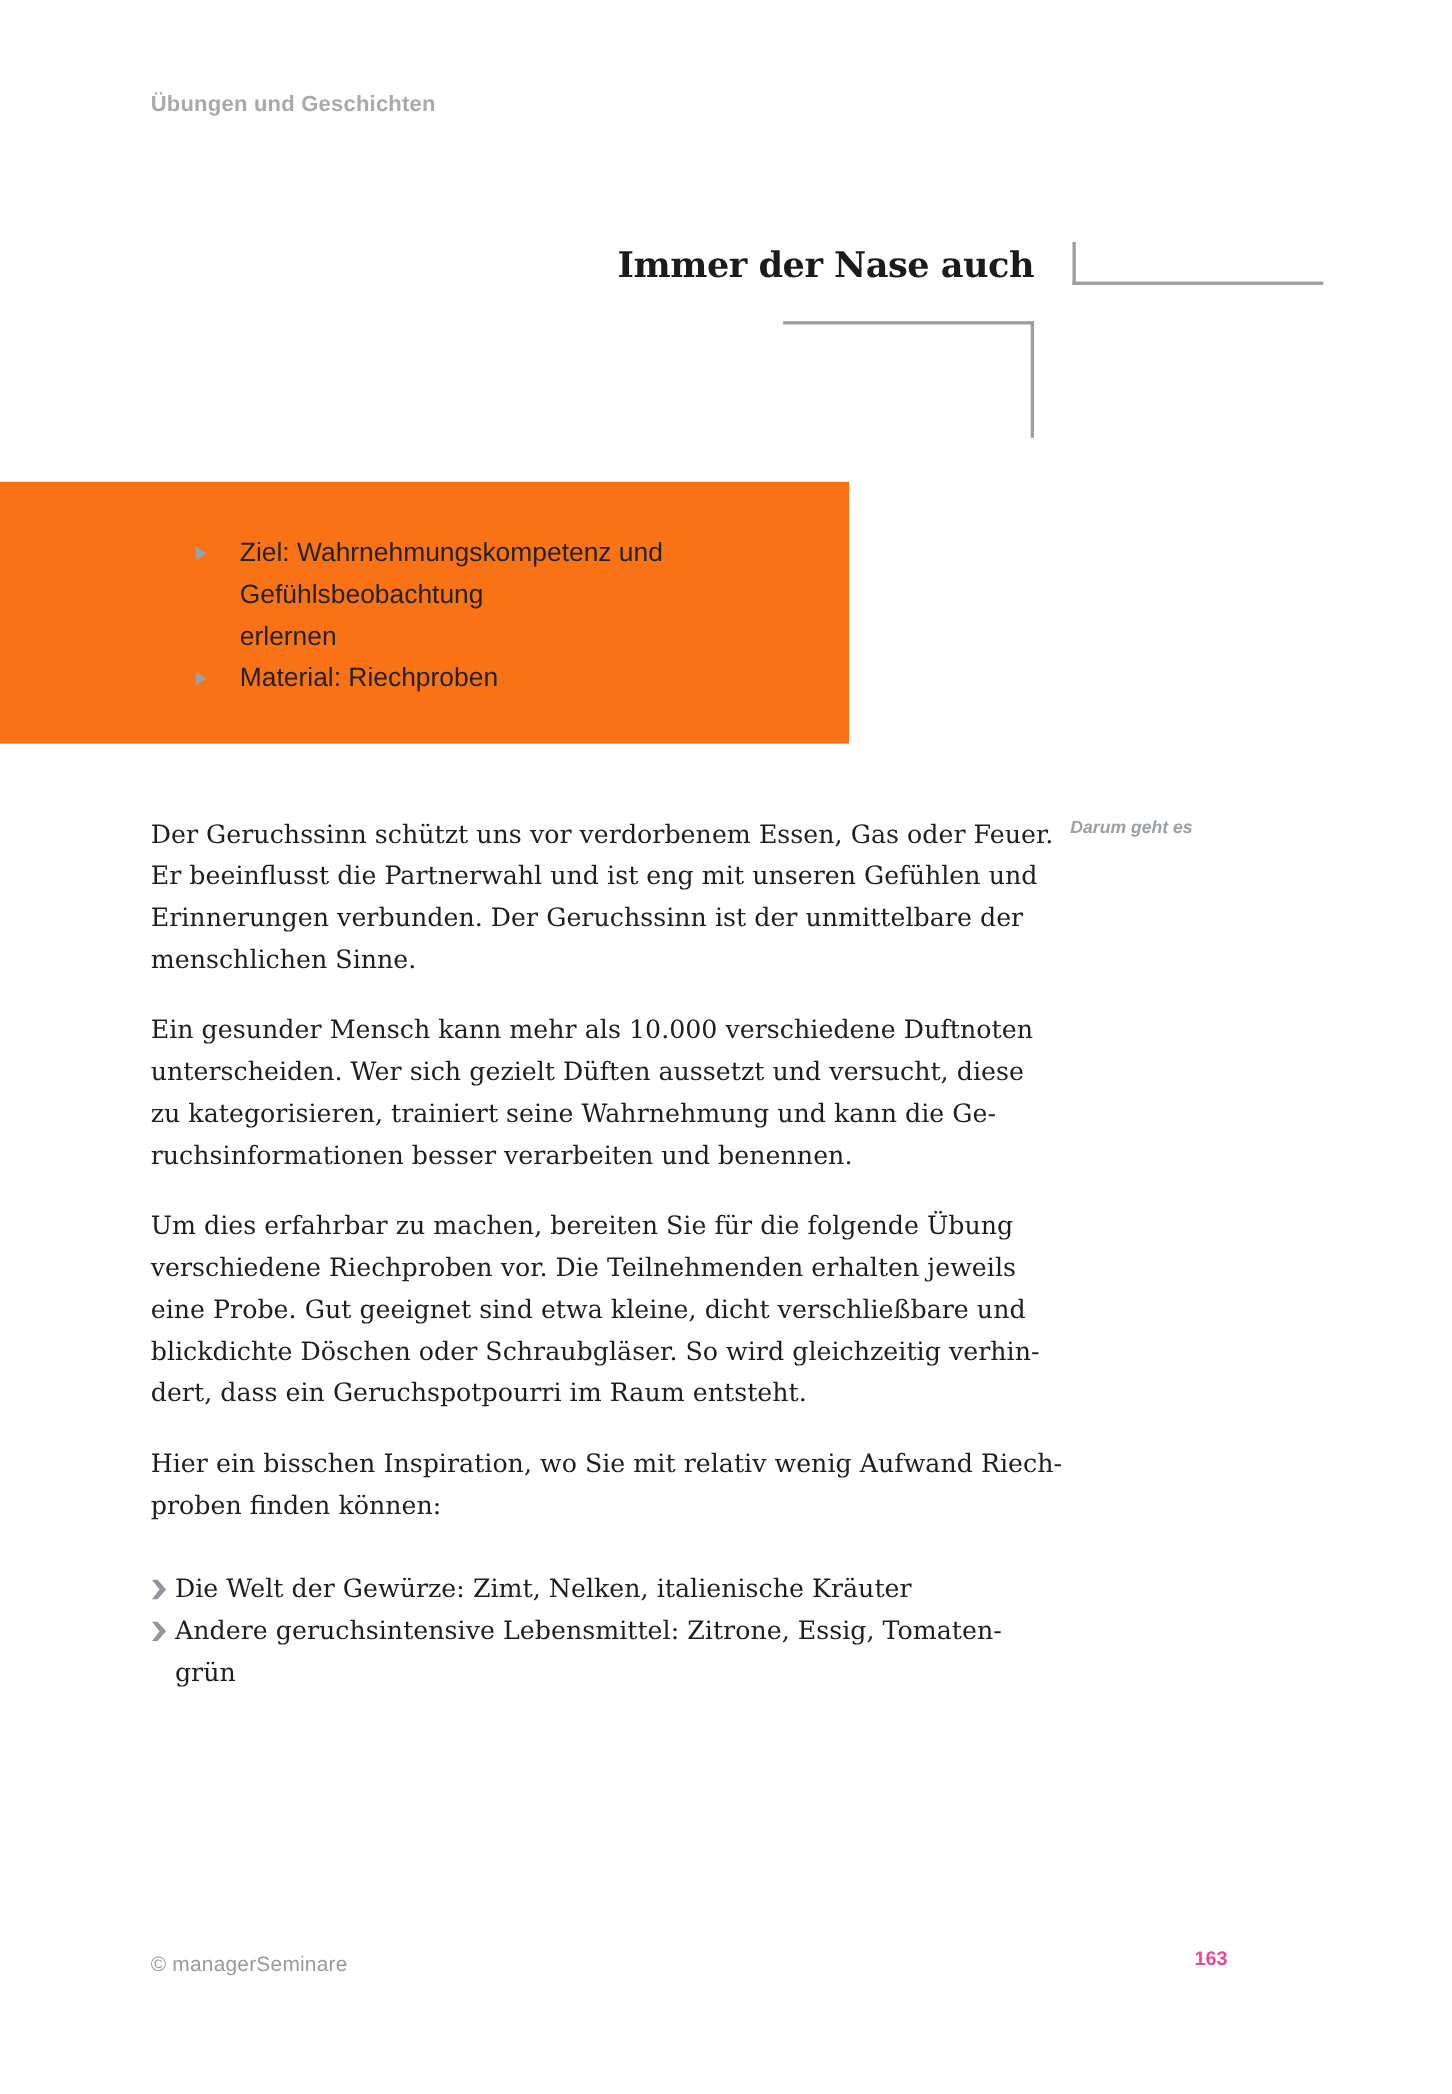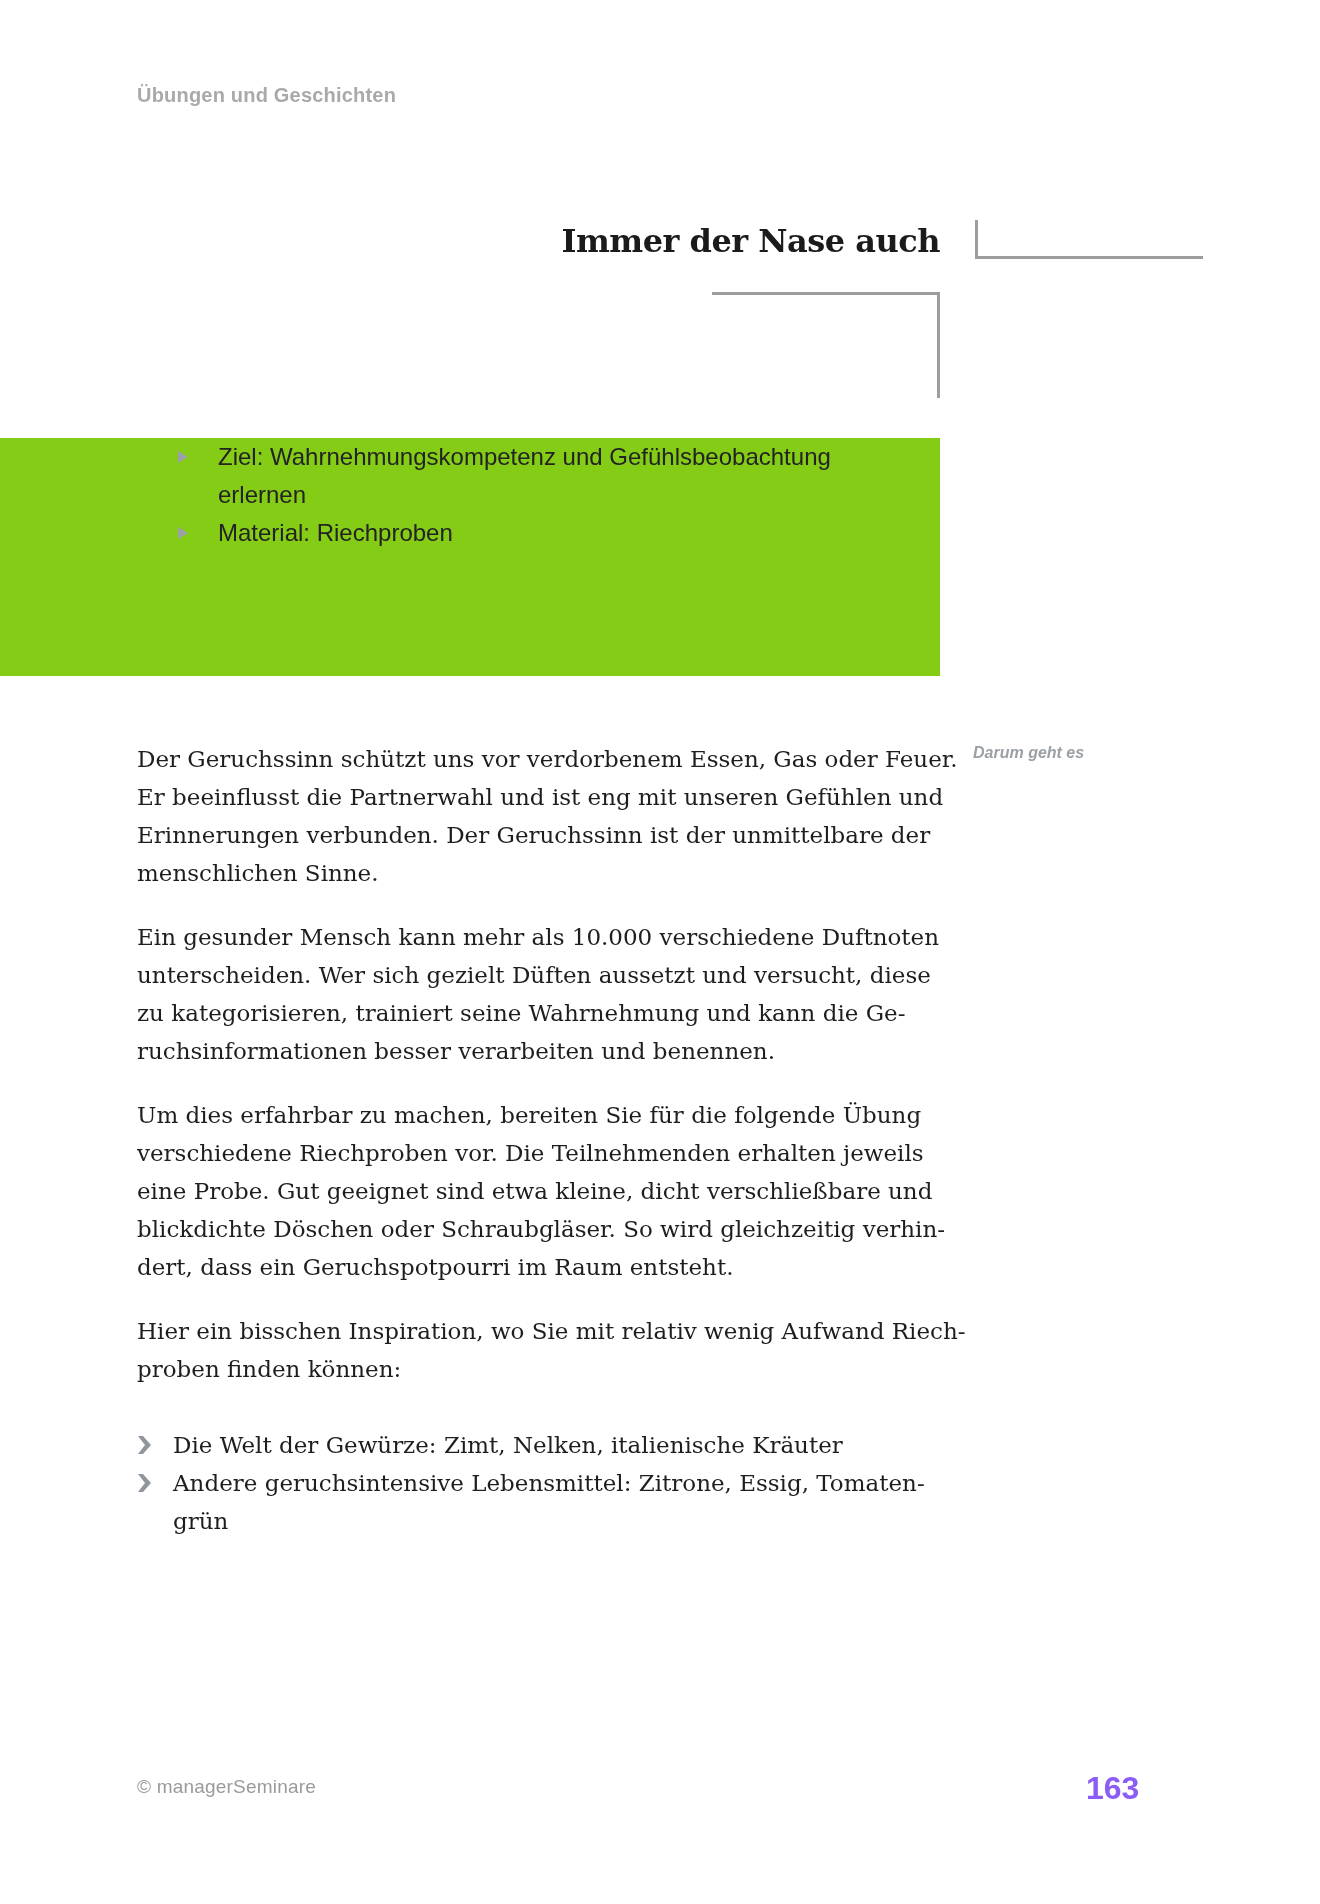--- a/index.html
+++ b/index.html
@@ -25,23 +25,24 @@
     letter-spacing:-.5px;
   }
   
   .rule{position:absolute;background:#9d9d9d;}
   .c1-v{left:975px;top:220px;width:3px;height:39px;}
   .c1-h{left:975px;top:256px;width:228px;height:3px;}
   .c2-h{left:712px;top:292px;width:228px;height:3px;}
   .c2-v{left:937px;top:292px;width:3px;height:106px;}
   
   .infobox{
-    position:absolute;left:0;top:438px;width:940px;height:238px;
-    background:#84cc16;
+    position:absolute;left:0;top:438px;width:772px;height:238px;
+    background:#f97316;
     box-sizing:border-box;
+    padding-top:46px;
   }
   .infobox-item{
     display:flex;align-items:flex-start;
     margin:0 0 0 178px;
     font-size:24px;line-height:38px;color:#232323;
   }
   .tri-marker{
     flex:none;width:0;height:0;margin-top:13px;
     border-top:6px solid transparent;
     border-bottom:6px solid transparent;
@@ -64,30 +65,30 @@
   }
   .bodycopy p{
     margin:0 0 26px 0;white-space:pre-line;
   }
   .body-list{margin-top:38px;}
   .body-list-item{
     display:flex;align-items:flex-start;
   }
   .chevron-marker{flex:none;margin-top:10px;}
   .body-list-item .item-text{
-    margin-left:21px;white-space:pre-line;
+    margin-left:7px;white-space:pre-line;
   }
   
   .footer-copyright{
     position:absolute;left:137px;top:1776px;
     font-size:19px;color:#9a9a9a;letter-spacing:.2px;text-align:right;
   }
   .page-number{
     position:absolute;left:1086px;top:1770px;
-    font-size:32px;font-weight:bold;color:#8b5cf6;
+    font-size:18px;font-weight:bold;color:#ec4899;
   }
 </style>
 </head>
 <body>
 
 <div id="page">
 
   <div class="running-head">Übungen und Geschichten</div>
 
   <div class="chapter-title">Immer der Nase auch</div>

